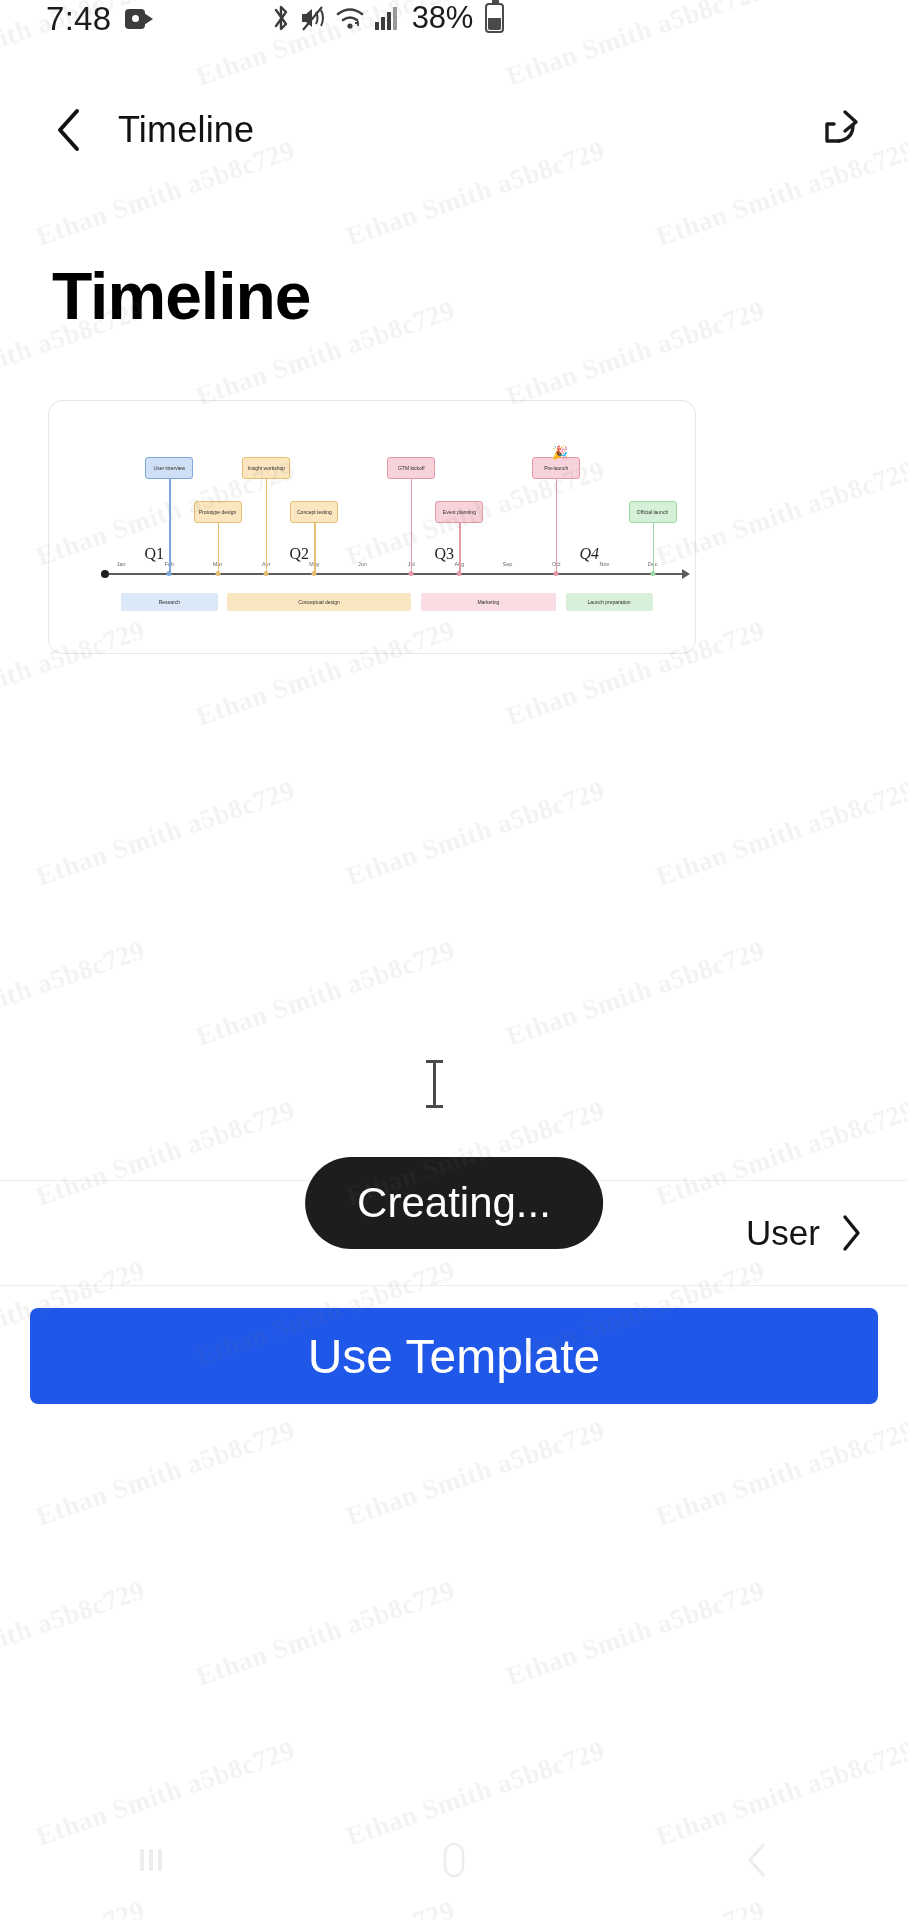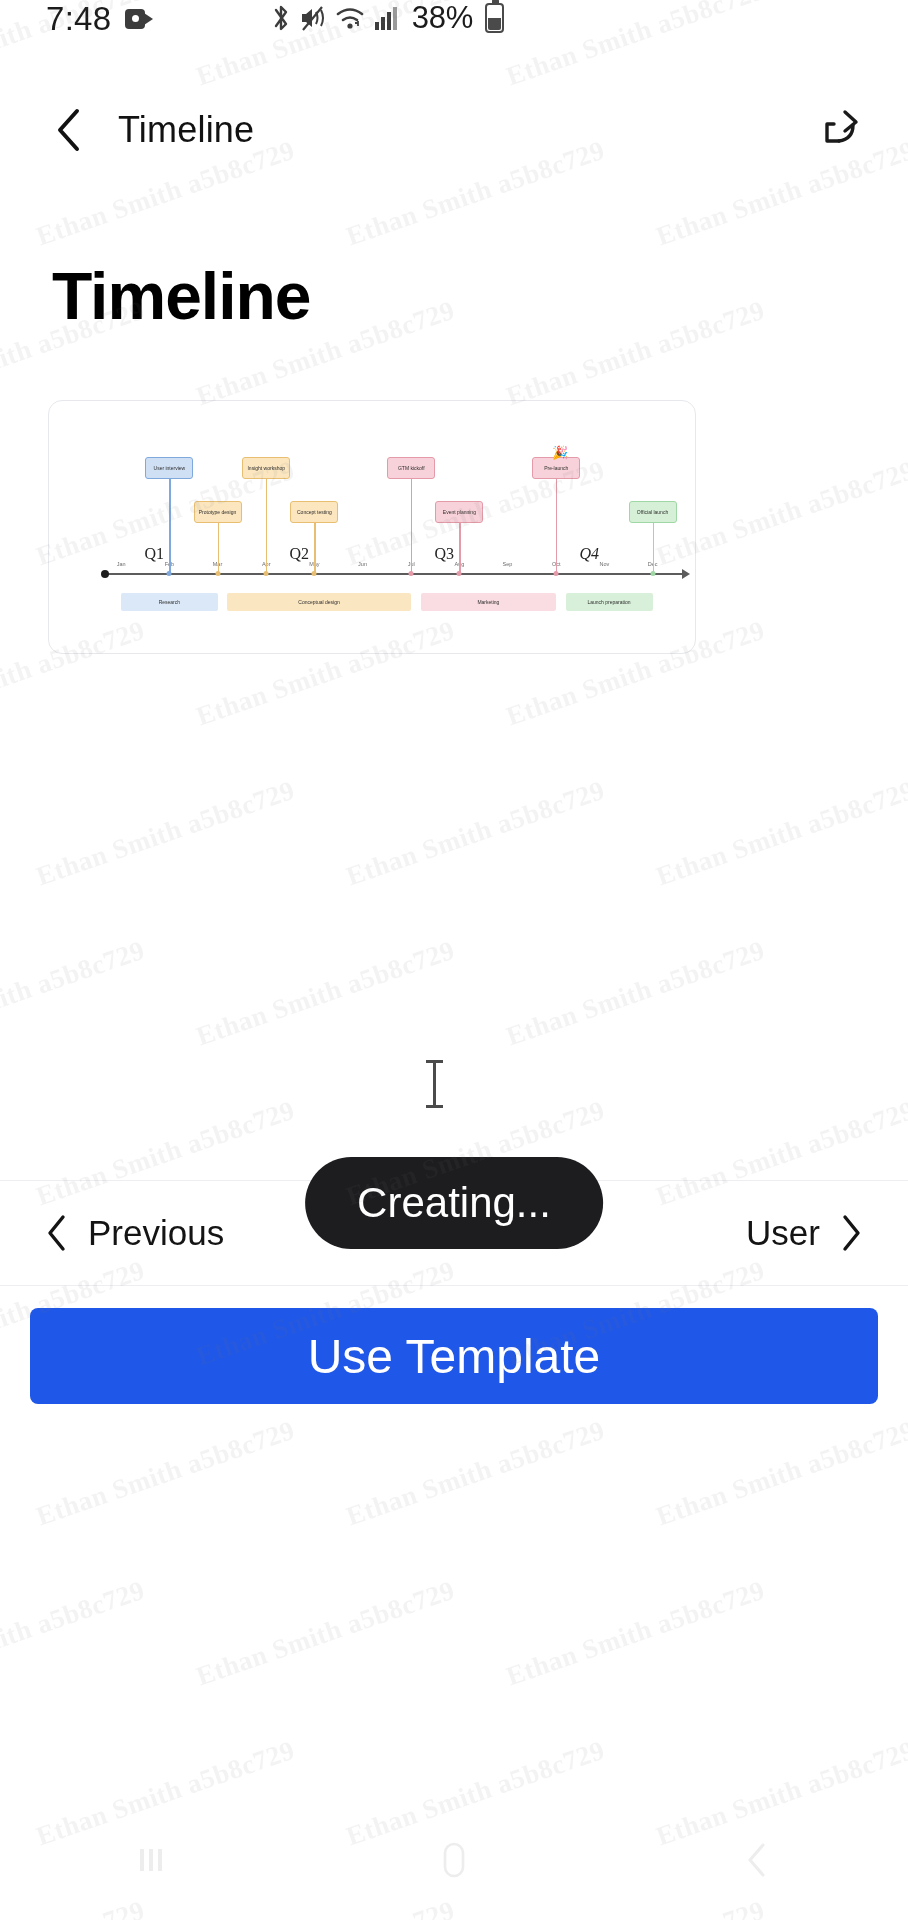--- a/index.html
+++ b/index.html
@@ -508,26 +508,20 @@
     </div>
 </div>
 
 <div class="caret">
   <span class="cap-t"></span>
     <span class="bar"></span>
     <span class="cap-b"></span>
 </div>
 
 <div class="nav-section">
-  <div class="nav-prev">
-    <svg width="26" height="40" viewBox="0 0 26 40">
-        <path d="M19 4 L6 20 L19 36" stroke="#141414" stroke-width="3.4" fill="none" stroke-linecap="round" stroke-linejoin="round"></path>
-      </svg>
-    <span class="nav-label">Previous</span>
-  </div>
   <div class="nav-next">
     <span class="nav-label">User</span>
     <svg width="26" height="40" viewBox="0 0 26 40">
         <path d="M7 4 L20 20 L7 36" stroke="#141414" stroke-width="3.4" fill="none" stroke-linecap="round" stroke-linejoin="round"></path>
       </svg>
   </div>
 </div>
 
 <div class="toast">Creating...</div>
 

